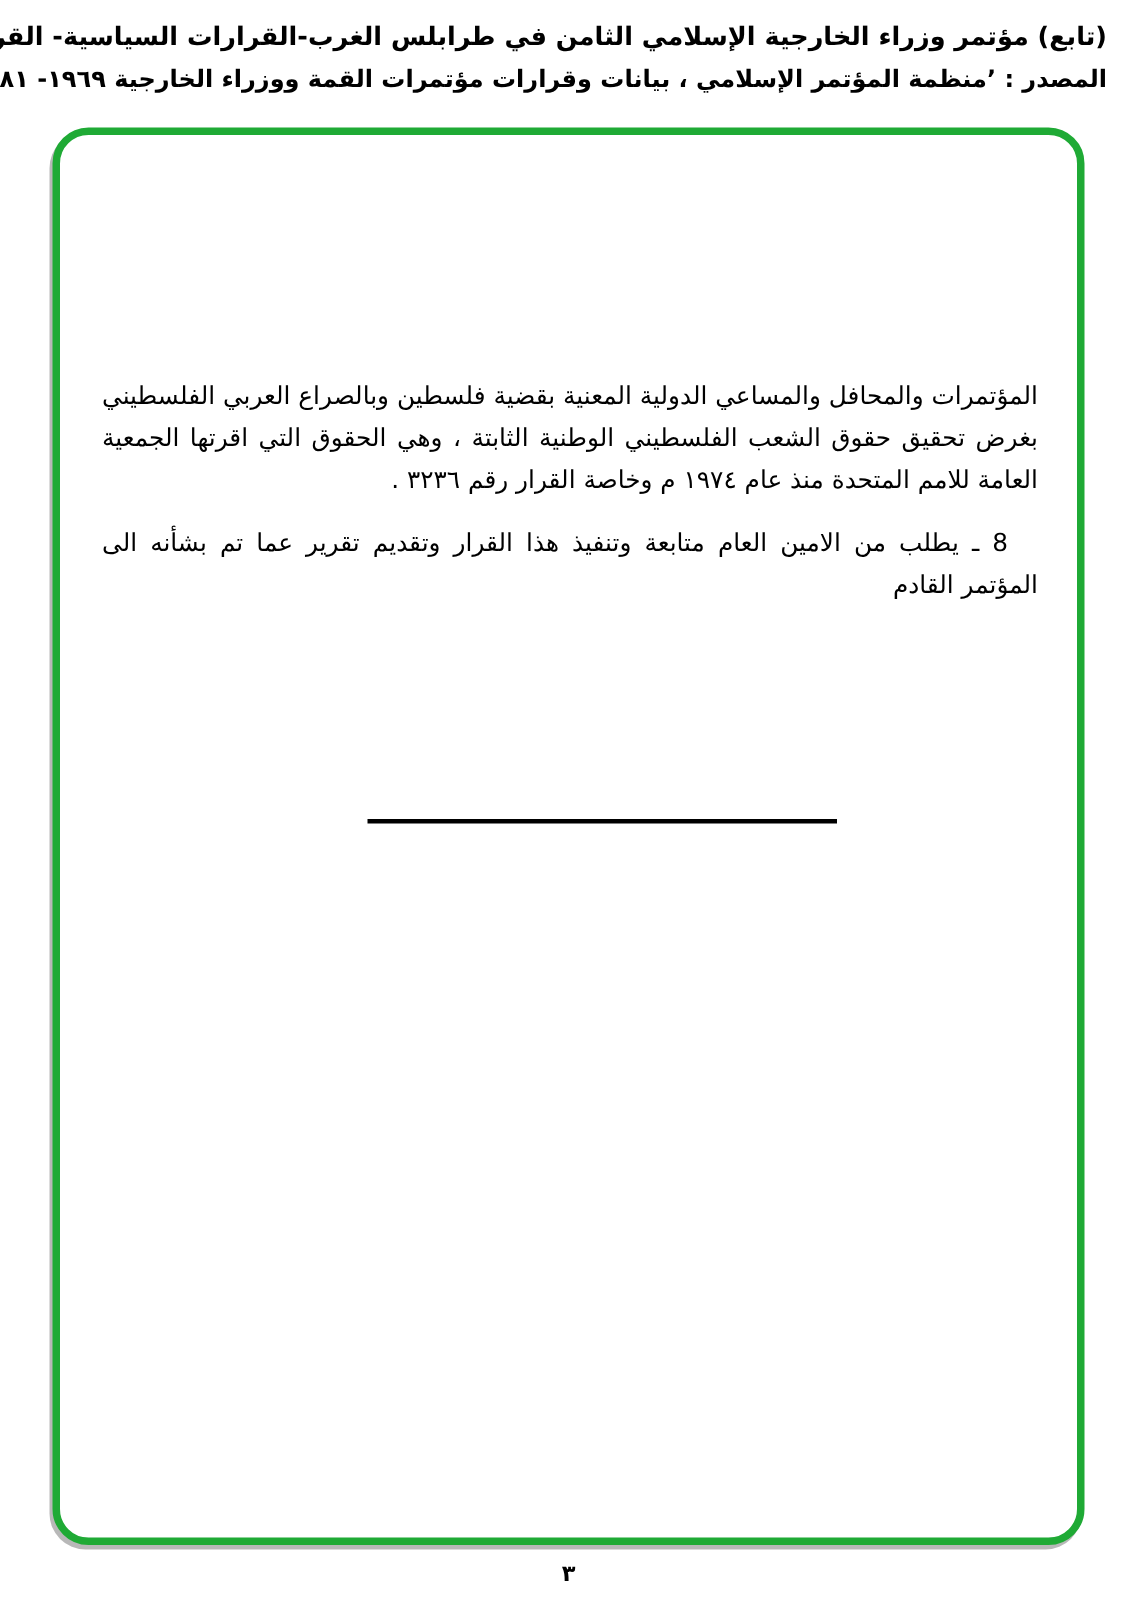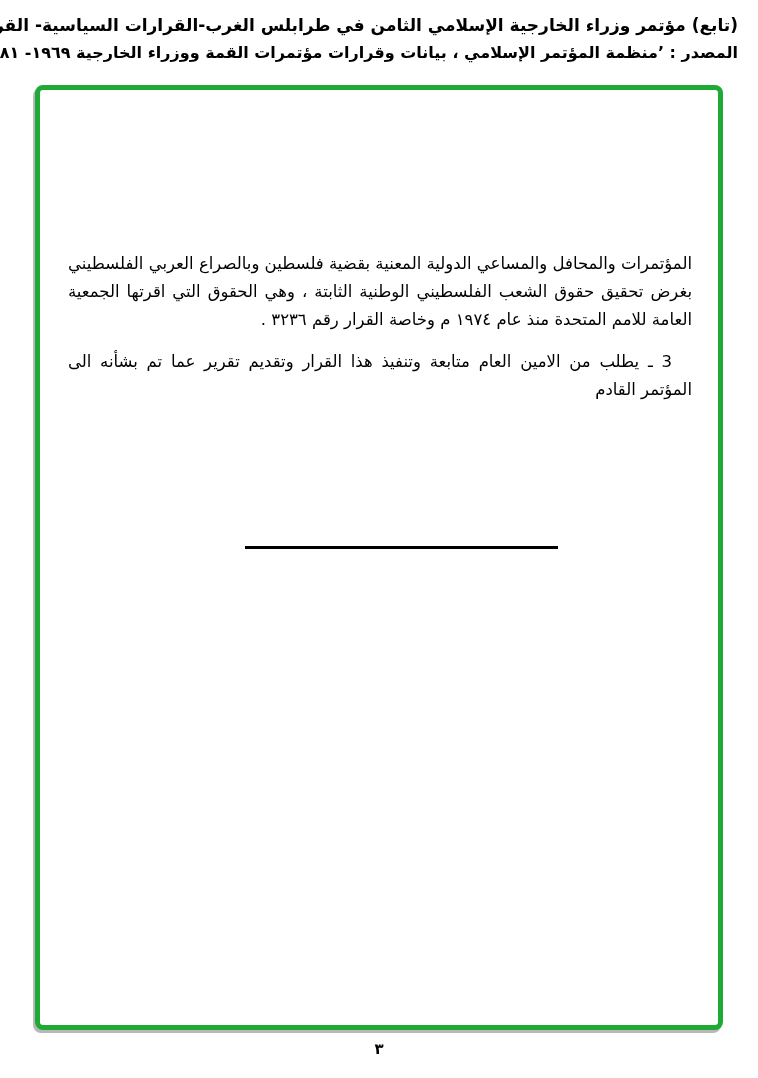--- a/index.html
+++ b/index.html
@@ -38,21 +38,21 @@
     white-space: nowrap;
   }
   .frame {
     position: absolute;
     left: 35px;
     top: 85px;
     width: 688px;
     height: 945px;
     box-sizing: border-box;
     border: 5px solid #1faa35;
-    border-radius: 8px;
+    border-radius: 24px;
     box-shadow: -2px 3px 0 rgba(0,0,0,0.28);
     background: #ffffff;
   }
   .textblock {
     position: absolute;
     top: 160px;
     right: 26px;
     left: 28px;
     direction: rtl;
     text-align: justify;
@@ -91,20 +91,20 @@
 <div class="page">
 
   <header class="header">
     <div class="header-line1">(تابع) مؤتمر وزراء الخارجية الإسلامي الثامن في طرابلس الغرب-القرارات السياسية- القرار الرقم ٨/٤- س</div>
     <div class="header-line2">المصدر : ’منظمة المؤتمر الإسلامي ، بيانات وقرارات مؤتمرات القمة ووزراء الخارجية ١٩٦٩- ١٩٨١، ص٢٤٨- ٢٥٠‘</div>
   </header>
 
   <div class="frame" style="border-color: rgb(31, 170, 53);">
     <div class="textblock">
       <p class="para no-indent">المؤتمرات والمحافل والمساعي الدولية المعنية بقضية فلسطين وبالصراع العربي الفلسطيني بغرض تحقيق حقوق الشعب الفلسطيني الوطنية الثابتة ، وهي الحقوق التي اقرتها الجمعية العامة للامم المتحدة منذ عام ١٩٧٤ م وخاصة القرار رقم ٣٢٣٦ .</p>
-      <p class="para">3 ـ يطلب من الامين العام متابعة وتنفيذ هذا القرار وتقديم تقرير عما تم بشأنه الى المؤتمر القادم</p>
+      <p class="para">8 ـ يطلب من الامين العام متابعة وتنفيذ هذا القرار وتقديم تقرير عما تم بشأنه الى المؤتمر القادم</p>
     </div>
     <div class="divider"></div>
   </div>
 
   <div class="pagenum">٣</div>
 
 </div>
 
 </body></html>

